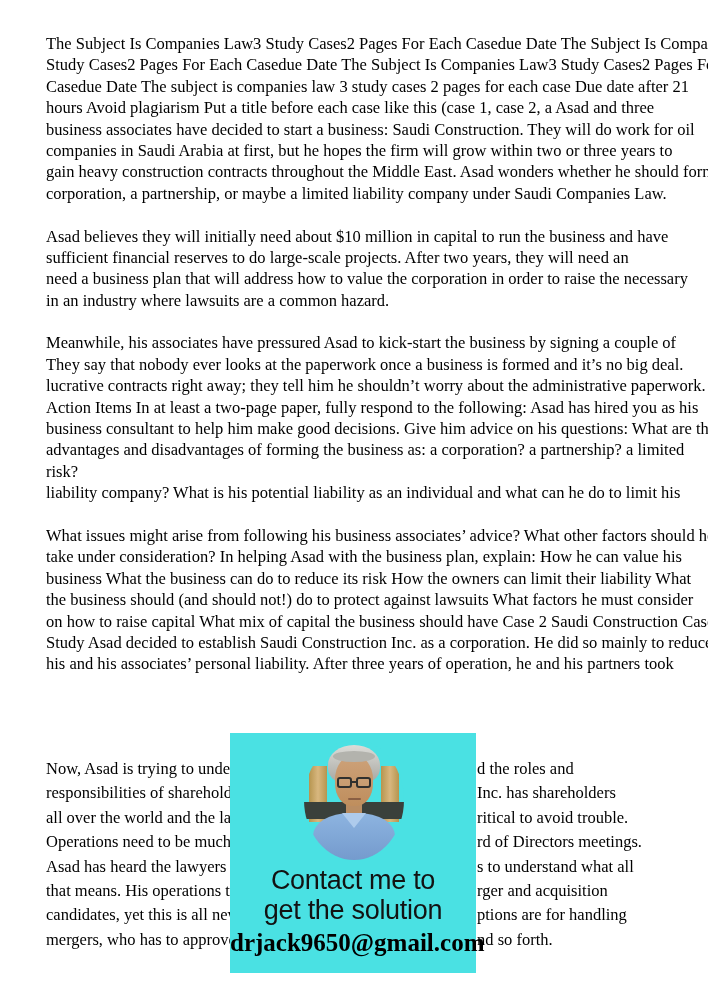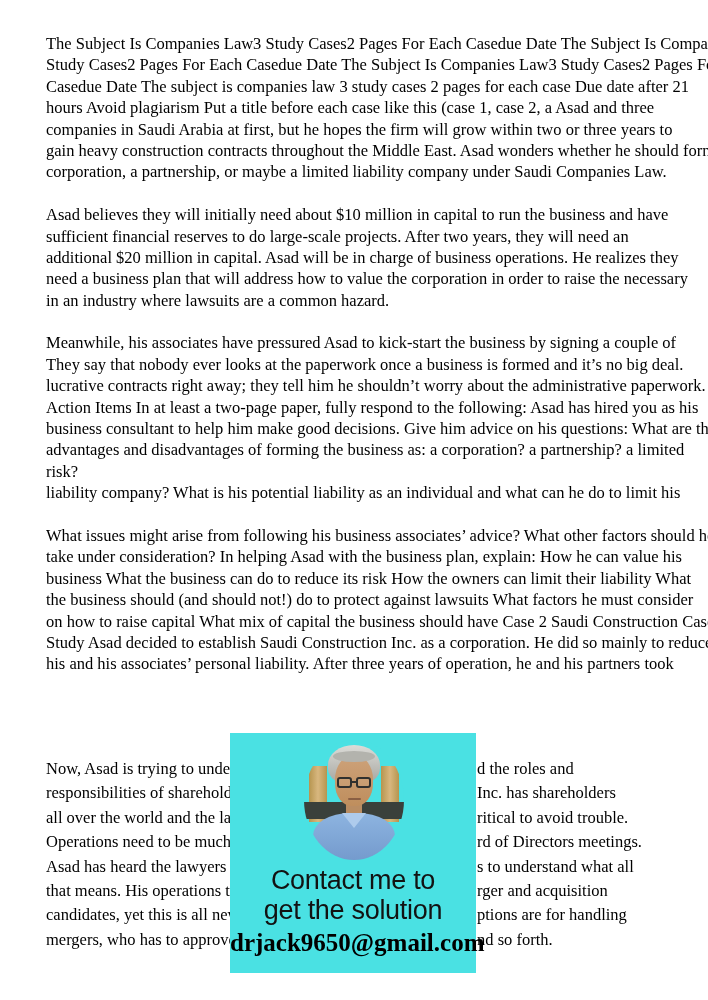--- a/index.html
+++ b/index.html
@@ -113,28 +113,28 @@
 <body>
 
 <div class="page">
 
   <div class="textcol" id="paras">
       <div class="para">
         <div class="line">The Subject Is Companies Law3 Study Cases2 Pages For Each Casedue Date The Subject Is Companies Law3</div>
         <div class="line">Study Cases2 Pages For Each Casedue Date The Subject Is Companies Law3 Study Cases2 Pages For Each</div>
         <div class="line">Casedue Date The subject is companies law 3 study cases 2 pages for each case Due date after 21</div>
         <div class="line">hours Avoid plagiarism Put a title before each case like this (case 1, case 2, a Asad and three</div>
+        <div class="line">business associates have decided to start a business: Saudi Construction. They will do work for oil</div>
         <div class="line">companies in Saudi Arabia at first, but he hopes the firm will grow within two or three years to</div>
         <div class="line">gain heavy construction contracts throughout the Middle East. Asad wonders whether he should form a</div>
         <div class="line">corporation, a partnership, or maybe a limited liability company under Saudi Companies Law.</div>
       </div>
       <div class="para">
         <div class="line">Asad believes they will initially need about $10 million in capital to run the business and have</div>
         <div class="line">sufficient financial reserves to do large-scale projects. After two years, they will need an</div>
-        <div class="line">additional $20 million in capital. Asad will be in charge of business operations. He realizes they</div>
         <div class="line">need a business plan that will address how to value the corporation in order to raise the necessary</div>
         <div class="line">in an industry where lawsuits are a common hazard.</div>
       </div>
       <div class="para">
         <div class="line">Meanwhile, his associates have pressured Asad to kick-start the business by signing a couple of</div>
         <div class="line">They say that nobody ever looks at the paperwork once a business is formed and it’s no big deal.</div>
         <div class="line">lucrative contracts right away; they tell him he shouldn’t worry about the administrative paperwork.</div>
         <div class="line">Action Items In at least a two-page paper, fully respond to the following: Asad has hired you as his</div>
         <div class="line">business consultant to help him make good decisions. Give him advice on his questions: What are the</div>
         <div class="line">advantages and disadvantages of forming the business as: a corporation? a partnership? a limited</div>

